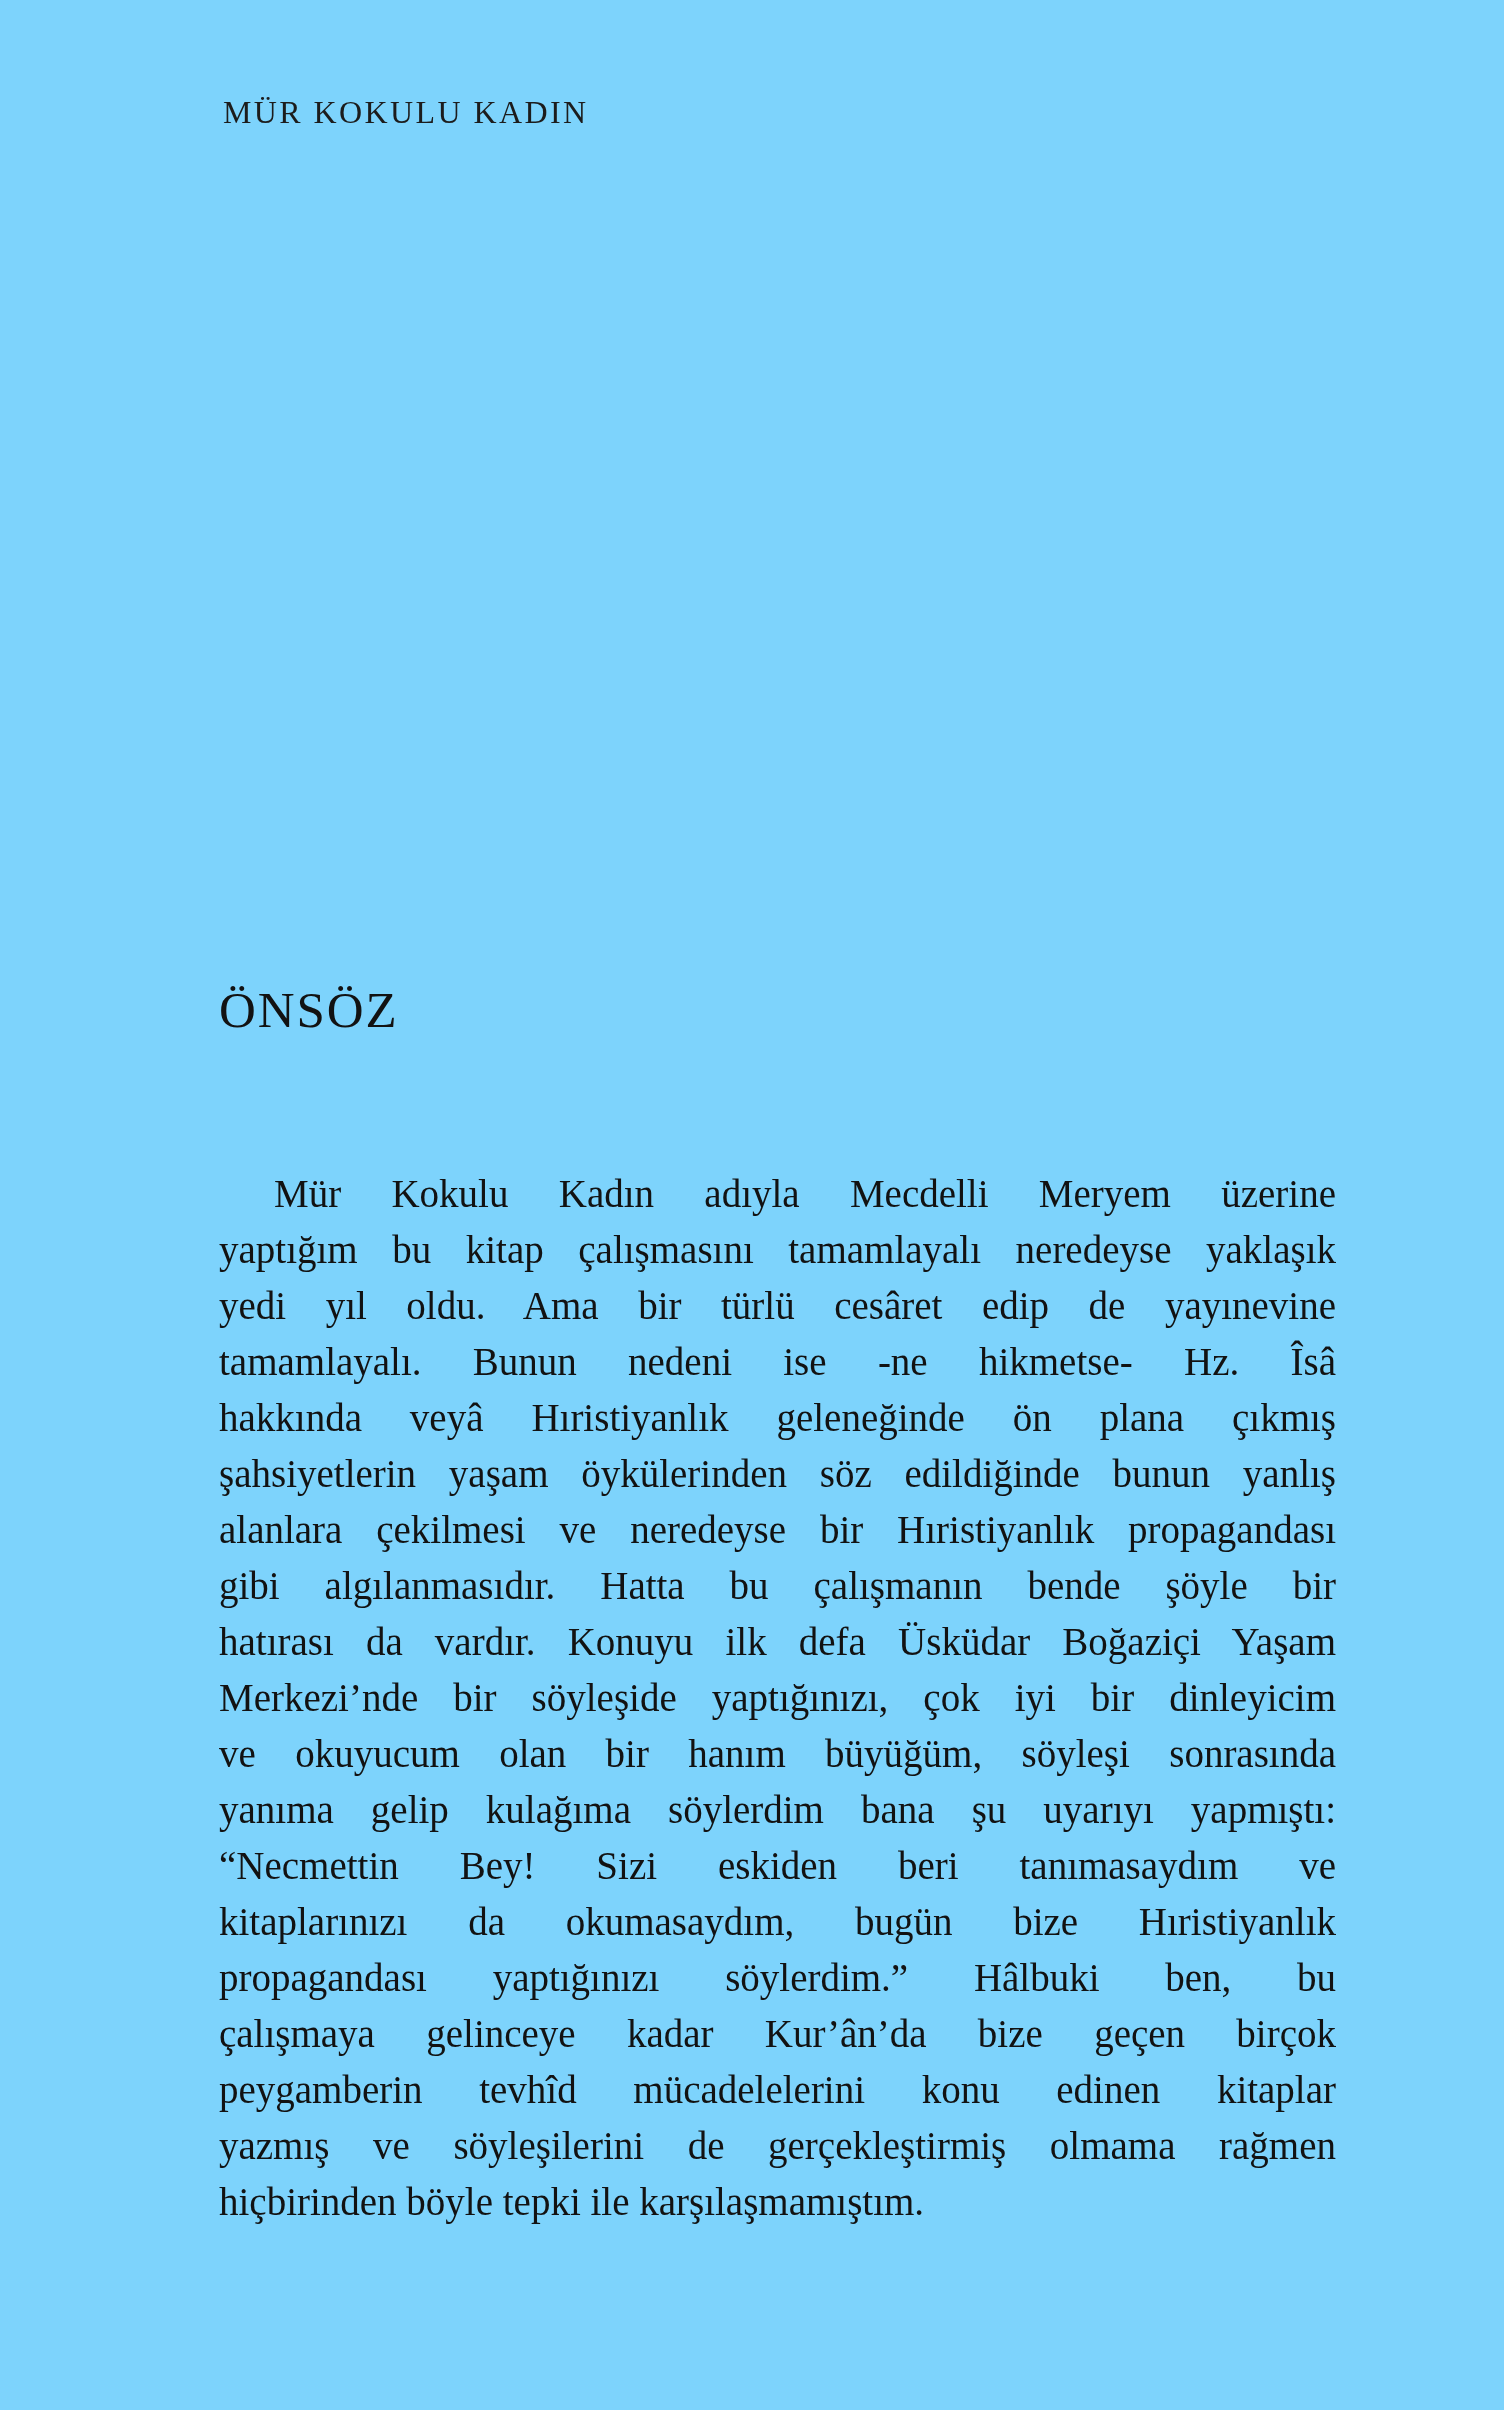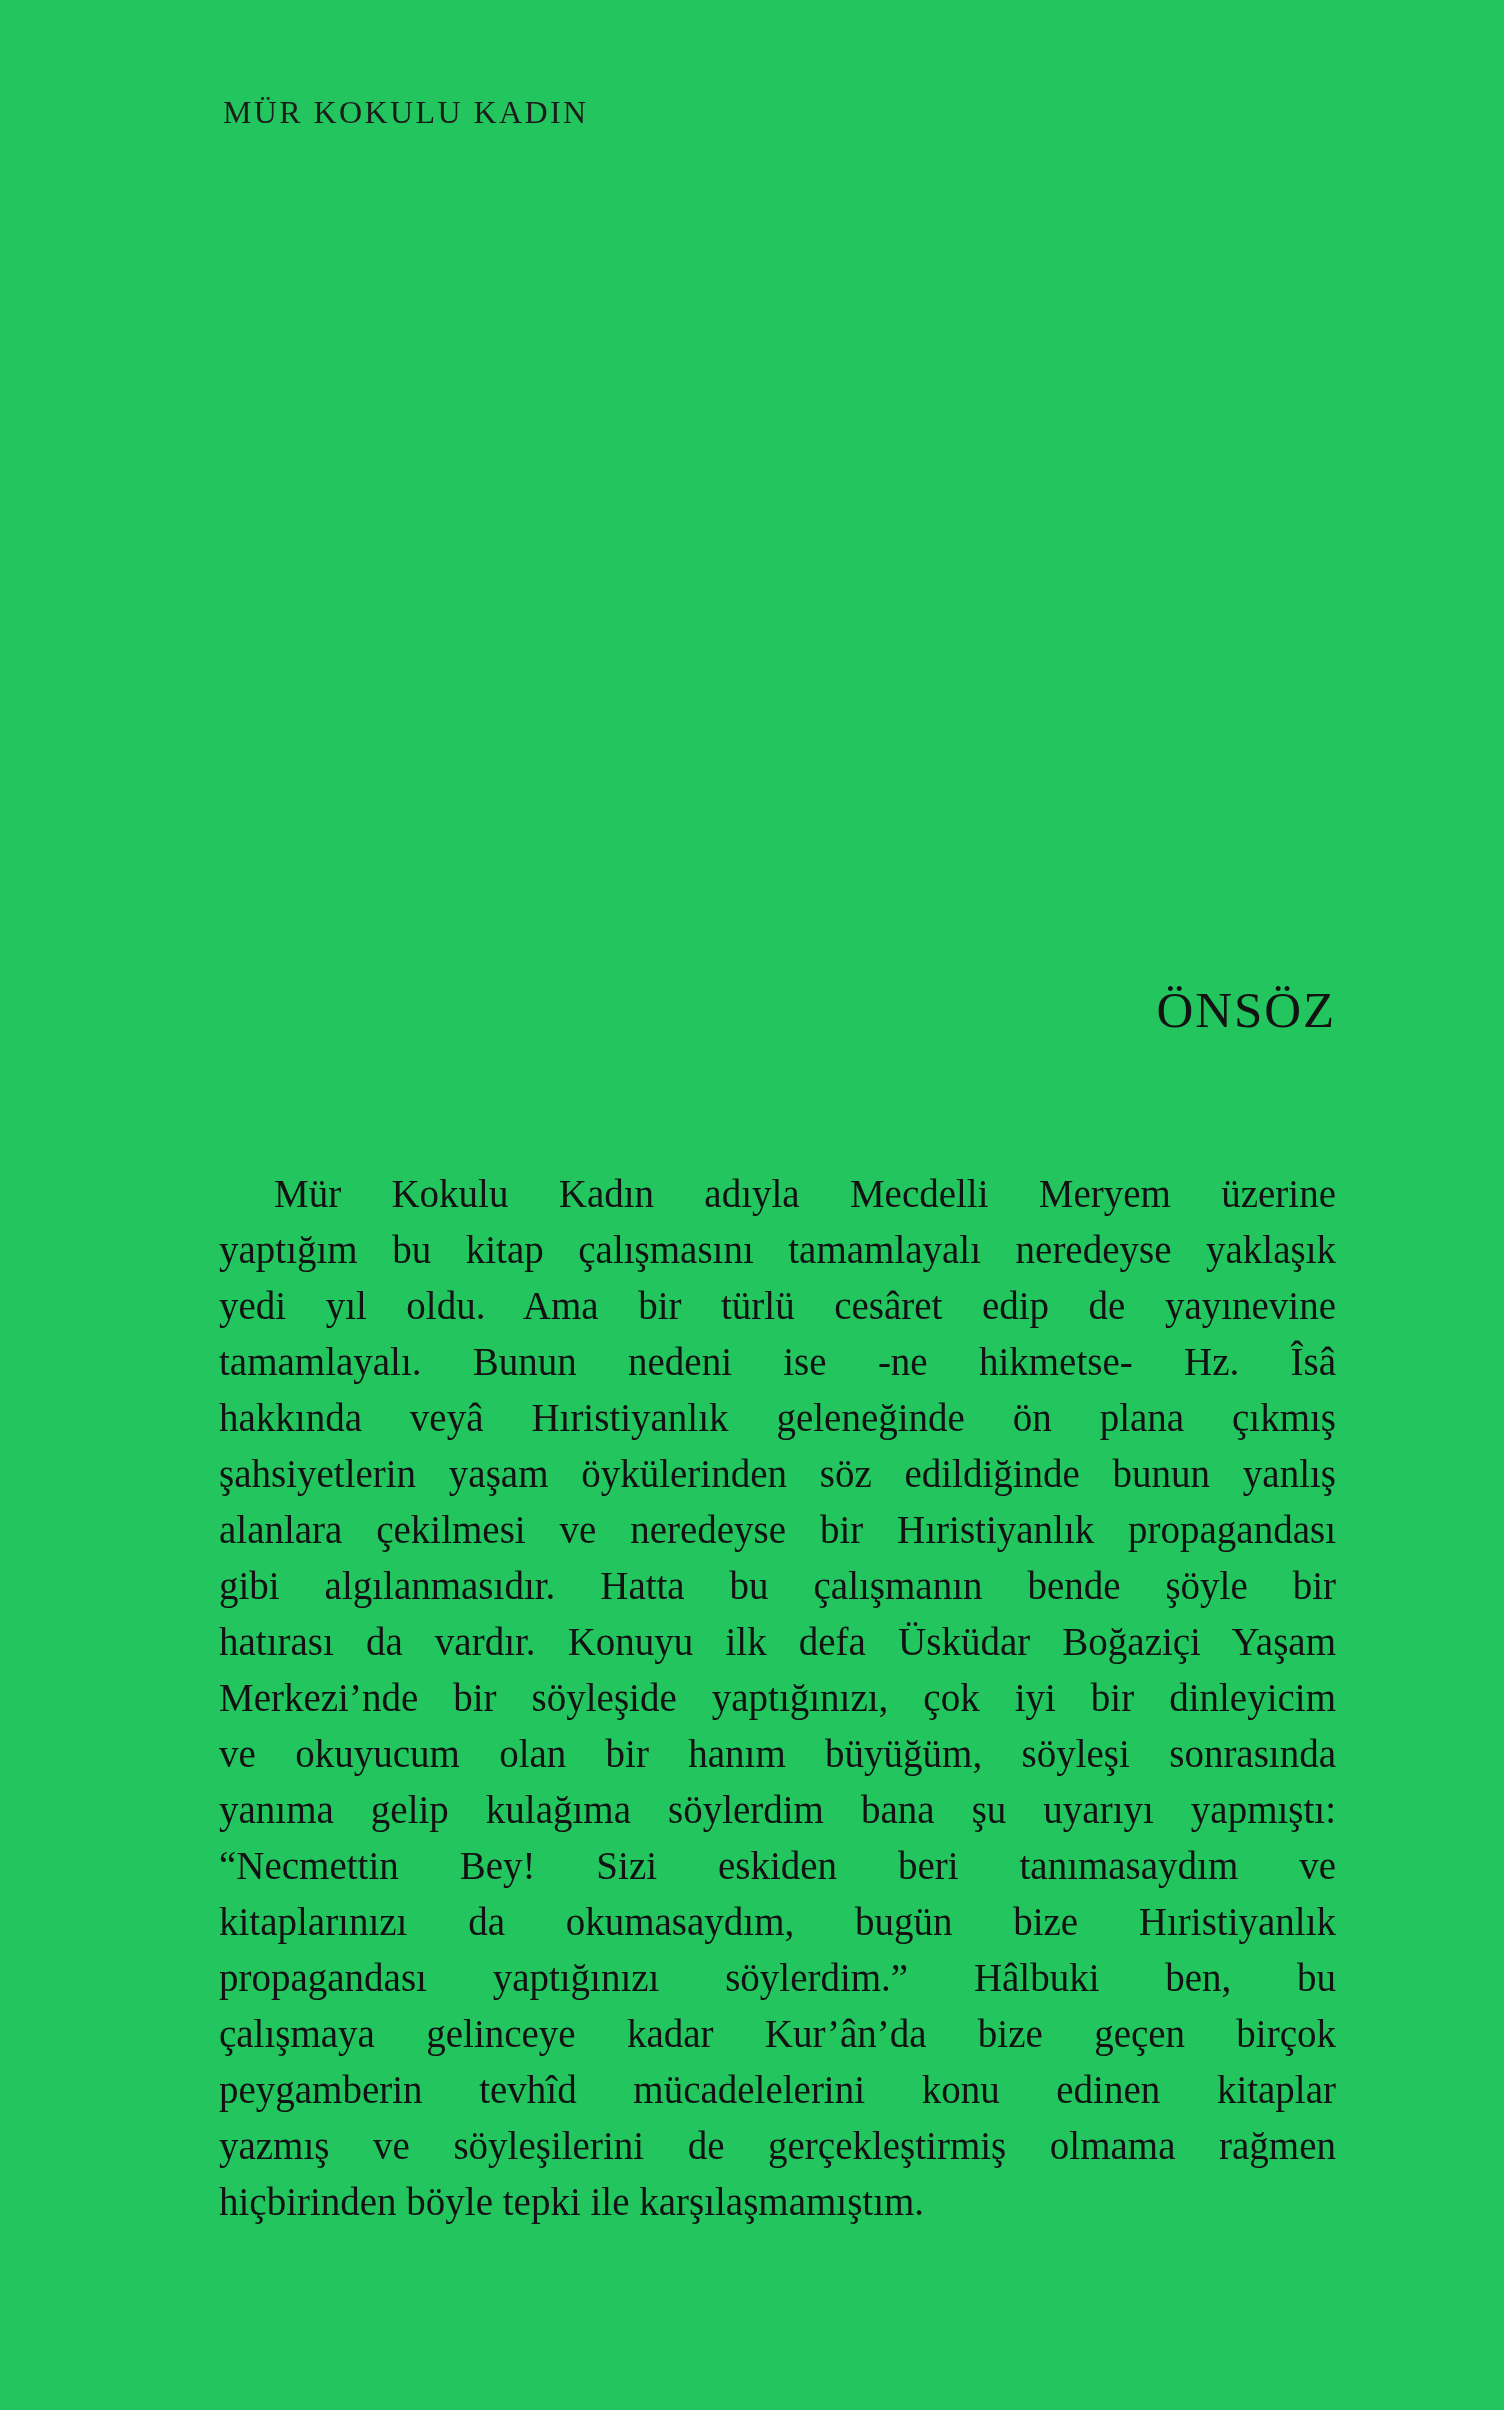--- a/index.html
+++ b/index.html
@@ -4,21 +4,21 @@
 <style>
   html, body {
     margin: 0;
     padding: 0;
     background: #e8e8e8;
   }
   .page {
     position: relative;
     width: 1505px;
     height: 2411px;
-    background: #22c55e;
+    background: #7dd3fc;
     font-family: "Liberation Serif", "DejaVu Serif", serif;
     color: #161616;
     overflow: hidden;
   }
   .running-header {
     position: absolute;
     left: 223px;
     top: 94px;
     font-size: 32px;
     letter-spacing: 2.4px;
@@ -27,21 +27,21 @@
   }
   .section-title {
     position: absolute;
     left: 219px;
     width: 1117px;
     top: 981px;
     margin: 0;
     font-size: 51px;
     font-weight: normal;
     letter-spacing: 1.9px;
-    text-align: right;
+    text-align: left;
     color: #121212;
   }
   .body-text {
     position: absolute;
     left: 219px;
     width: 1117px;
     top: 1126px;
     font-size: 39px;
     line-height: 56px;
     color: #121212;

